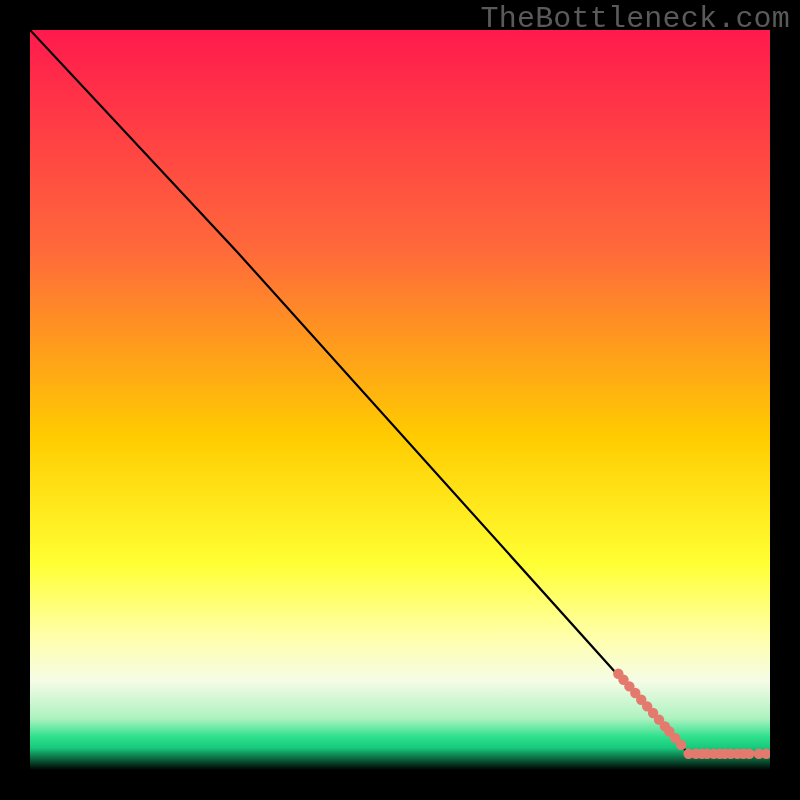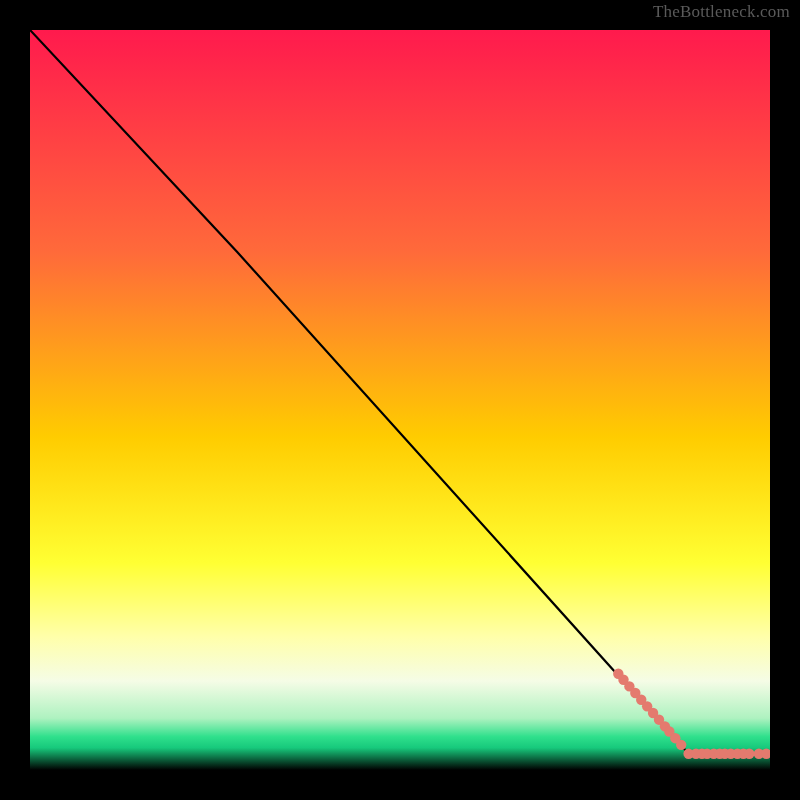--- a/index.html
+++ b/index.html
@@ -12,22 +12,22 @@
   }
   .container {
     position: relative;
     width: 800px;
     height: 800px;
   }
   .watermark {
     position: absolute;
     top: 2px;
     right: 10px;
-    font-family: Liberation Serif, serif;
-    font-size: 17px;
+    font-family: Liberation Mono, monospace;
+    font-size: 30px;
     font-weight: 500;
     color: #5a5a5a;
     z-index: 10;
     letter-spacing: 0.2px;
   }
   .plot-area {
     position: absolute;
     left: 30px;
     top: 30px;
     width: 740px;

